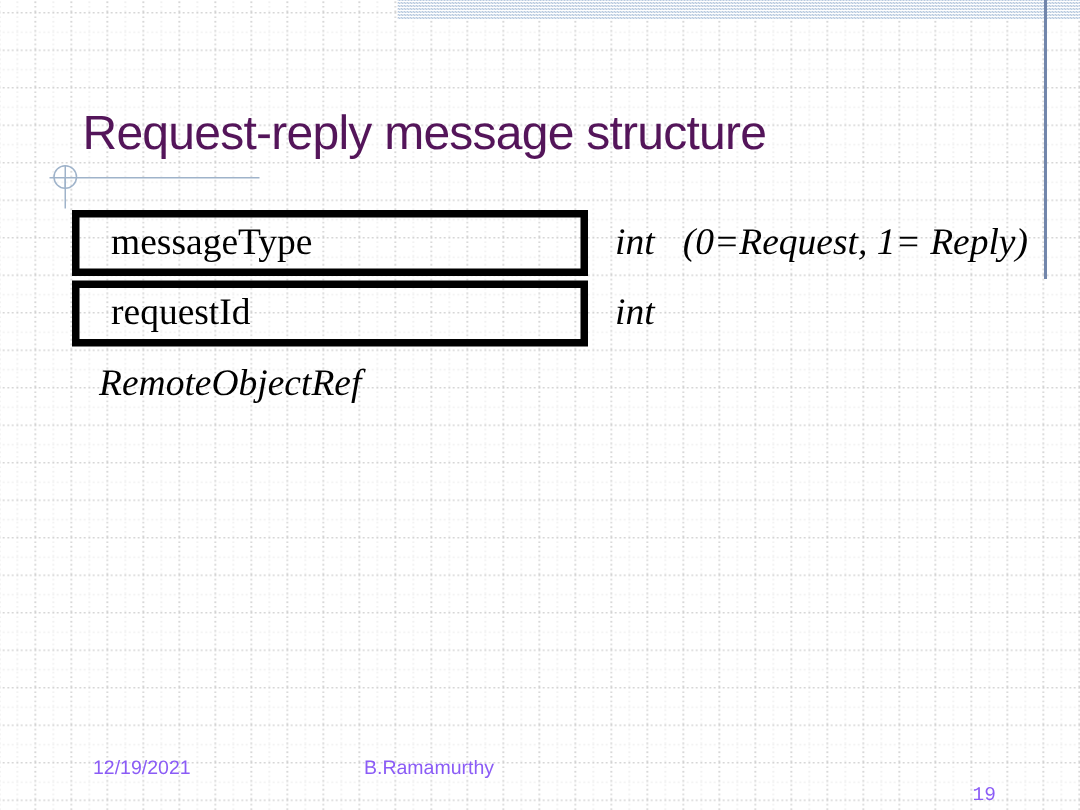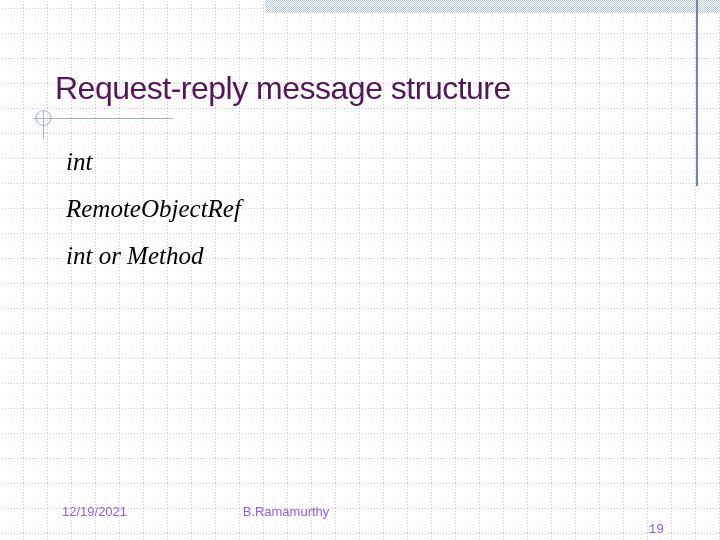--- a/index.html
+++ b/index.html
@@ -128,27 +128,31 @@
 
   <svg class="ornament" width="150" height="40" xmlns="http://www.w3.org/2000/svg">
     <line x1="3" y1="14.5" x2="143" y2="14.5" stroke="#9fb3ca" stroke-width="1"></line>
     <line x1="13.5" y1="14.5" x2="13.5" y2="35" stroke="#9fb3ca" stroke-width="1"></line>
     <circle cx="13.5" cy="14" r="7.5" stroke="#9fb3ca" stroke-width="1" fill="none"></circle>
     <line x1="13.5" y1="6.5" x2="13.5" y2="21.5" stroke="#9fb3ca" stroke-width="1"></line>
   </svg>
 
   <div class="content">
     <div class="row">
+      <div class="field-box">messageType</div>
+      <div class="type-label">int   (0=Request, 1= Reply)</div>
+    </div>
+    <div class="row">
+      <div class="field-box">requestId</div>
       <div class="type-label">int</div>
     </div>
     <div class="row">
       <div class="type-label">RemoteObjectRef</div>
     </div>
     <div class="row">
-      <div class="type-label">int or Method</div>
     </div>
   </div>
 
   <div class="footer">
     <span class="footer-date">12/19/2021</span>
     <span class="footer-author">B.Ramamurthy</span>
     <span class="footer-page">19</span>
   </div>
 
 </div>

